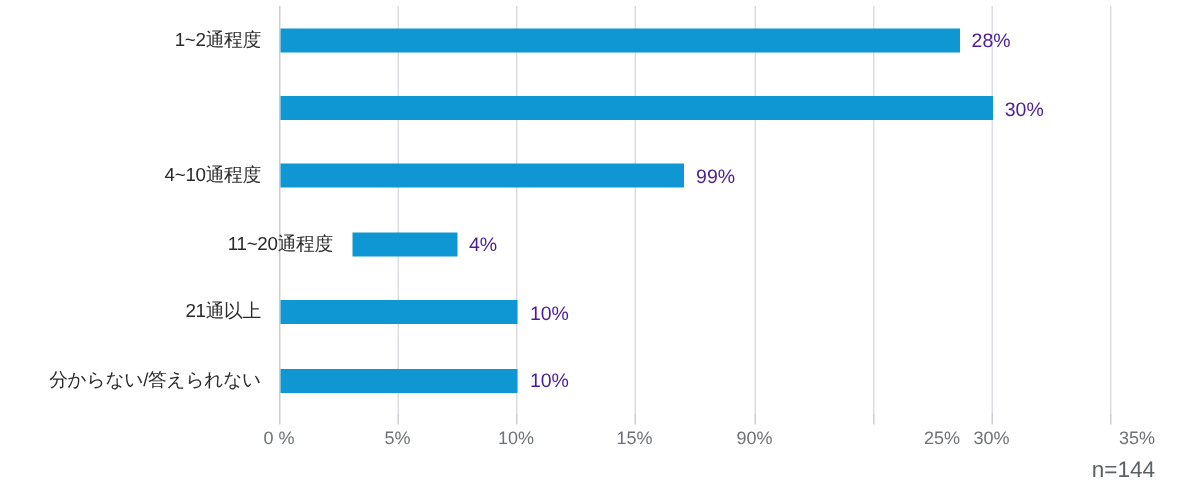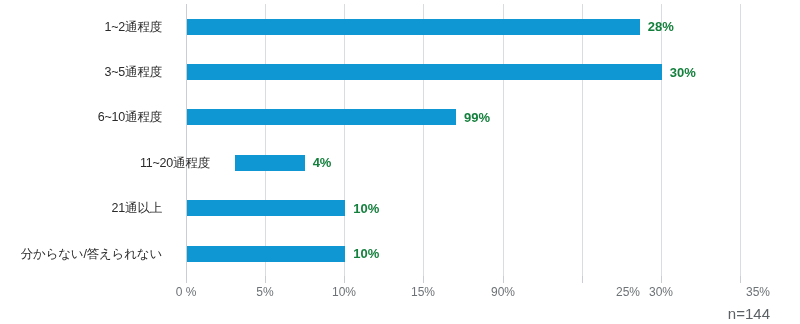--- a/index.html
+++ b/index.html
@@ -51,21 +51,21 @@
     position: absolute;
     left: 0;
     width: 800px;
     height: 45.4px;
   }
   .cat-label {
     position: absolute;
     right: 614px; 
     top: 50%;
     transform: translateY(-50%);
-    padding-right: 24px;
+    padding-right: 12px;
     font-size: 12.5px;
     color: #2b2b2b;
     white-space: nowrap;
     text-align: center;
     letter-spacing: -0.2px;
   }
   .bar-wrap {
     position: absolute;
     left: 187px;
     top: 50%;
@@ -74,23 +74,23 @@
     display: flex;
     align-items: center;
   }
   .bar {
     height: 16px;
     background: #0f97d3;
   }
   .bar-value {
     margin-left: 8px;
     font-size: 13px;
-    color: #15803d;
-    white-space: nowrap;
-    font-weight: 700;
+    color: #4c1d95;
+    white-space: nowrap;
+    font-weight: 400;
   }
 
   
   .xaxis {
     position: absolute;
     left: 186px;
     top: 276px;
     width: 554px;
     height: 30px;
   }
@@ -139,29 +139,28 @@
 
     <div class="row" style="top:0px;">
       <div class="cat-label">1~2通程度</div>
       <div class="bar-wrap">
         <div class="bar" style="width: 452.697px; background: rgb(15, 151, 211);"></div>
         <div class="bar-value">28%</div>
       </div>
     </div>
 
     <div class="row" style="top:45.4px;">
-      <div class="cat-label">3~5通程度</div>
       <div class="bar-wrap">
         <div class="bar" style="width: 474.857px; background: rgb(15, 151, 211);"></div>
         <div class="bar-value">30%</div>
       </div>
     </div>
 
     <div class="row" style="top:90.8px;">
-      <div class="cat-label">6~10通程度</div>
+      <div class="cat-label">4~10通程度</div>
       <div class="bar-wrap">
         <div class="bar" style="width: 269.086px; background: rgb(15, 151, 211);"></div>
         <div class="bar-value">99%</div>
       </div>
     </div>
 
     <div class="row" style="top:136.2px;margin-left:48px;">
       <div class="cat-label">11~20通程度</div>
       <div class="bar-wrap">
         <div class="bar" style="width: 69.6457px; background: rgb(15, 151, 211);"></div>

